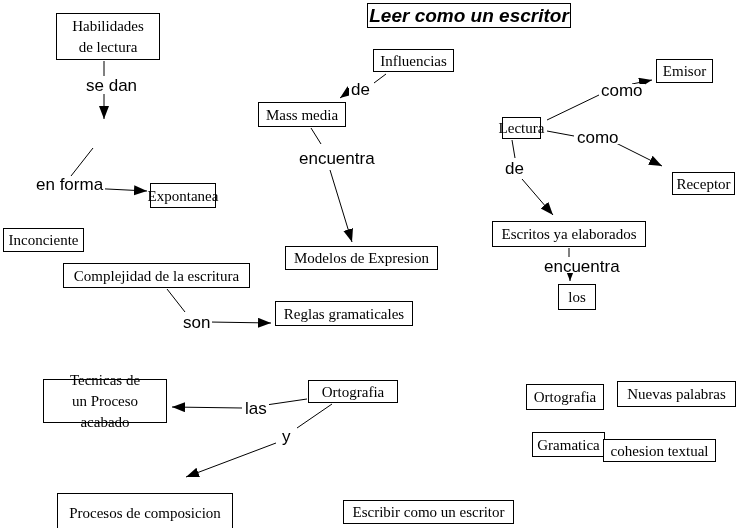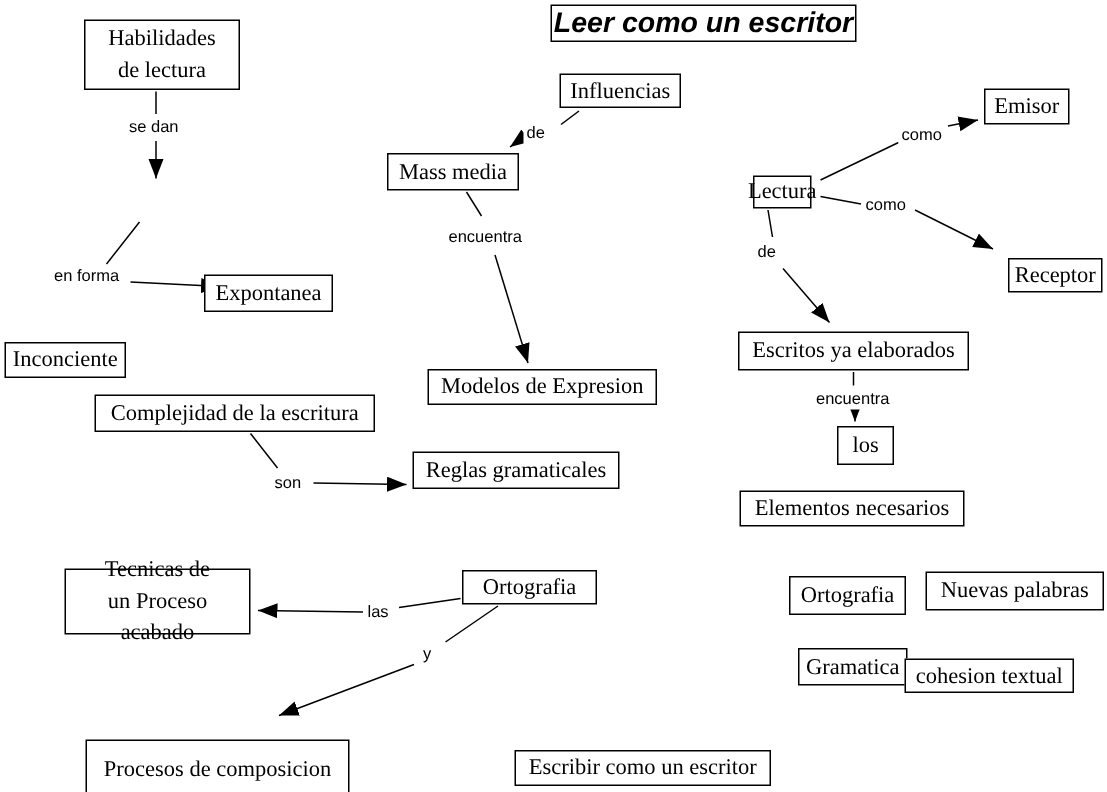--- a/index.html
+++ b/index.html
@@ -48,21 +48,21 @@
     font-weight: bold;
     font-style: italic;
     font-size: 19px;
     white-space: nowrap;
     z-index: 2;
     margin-left: 48px;
   }
   .edge-label {
     position: absolute;
     font-family: "Liberation Sans", "DejaVu Sans", sans-serif;
-    font-size: 11px;
+    font-size: 17px;
     line-height: 13px;
     background: #ffffff;
     padding: 0 2px;
     white-space: nowrap;
     z-index: 3;
   }
 </style>
 </head>
 <body>
 
@@ -120,21 +120,21 @@
         <line x1="276" y1="443" x2="186" y2="477" marker-end="url(#arrow)"></line>
       </g>
     </g>
   </svg>
 
   <div class="map-title" style="left:319px;top:3px;width:204px;height:25px">Leer como un escritor</div>
 
   <div class="node wrap" style="left:56px;top:13px;width:104px;height:47px">Habilidades de lectura</div>
 
 
-  <div class="node" style="left:136px;top:183px;width:86px;height:25px">Expontanea</div>
+  <div class="node" style="left:150px;top:183px;width:66px;height:25px">Expontanea</div>
 
   <div class="node" style="left:3px;top:228px;width:81px;height:24px">Inconciente</div>
 
   <div class="node" style="left:63px;top:263px;width:187px;height:25px">Complejidad de la escritura</div>
 
   <div class="node" style="left:275px;top:301px;width:138px;height:25px">Reglas gramaticales</div>
 
   <div class="node" style="left:373px;top:49px;width:81px;height:23px">Influencias</div>
 
   <div class="node" style="left:258px;top:102px;width:88px;height:25px">Mass media</div>
@@ -144,21 +144,20 @@
   <div class="node" style="left:502px;top:117px;width:39px;height:22px">Lectura</div>
 
   <div class="node" style="left:656px;top:59px;width:57px;height:24px">Emisor</div>
 
   <div class="node" style="left:672px;top:172px;width:63px;height:23px">Receptor</div>
 
   <div class="node" style="left:492px;top:221px;width:154px;height:26px">Escritos ya elaborados</div>
 
   <div class="node" style="left:558px;top:284px;width:29px;height:26px">los</div>
 
-  <div class="node" style="left:493px;top:327px;width:150px;height:24px">Elementos necesarios</div>
 
   <div class="node wrap" style="left:43px;top:379px;width:124px;height:44px">Tecnicas de un Proceso acabado</div>
 
   <div class="node" style="left:308px;top:380px;width:90px;height:23px">Ortografia</div>
 
   <div class="node" style="left:57px;top:493px;width:176px;height:39px">Procesos de composicion</div>
 
   <div class="node" style="left:526px;top:384px;width:78px;height:26px">Ortografia</div>
 
   <div class="node" style="left:617px;top:381px;width:119px;height:26px">Nuevas palabras</div>

